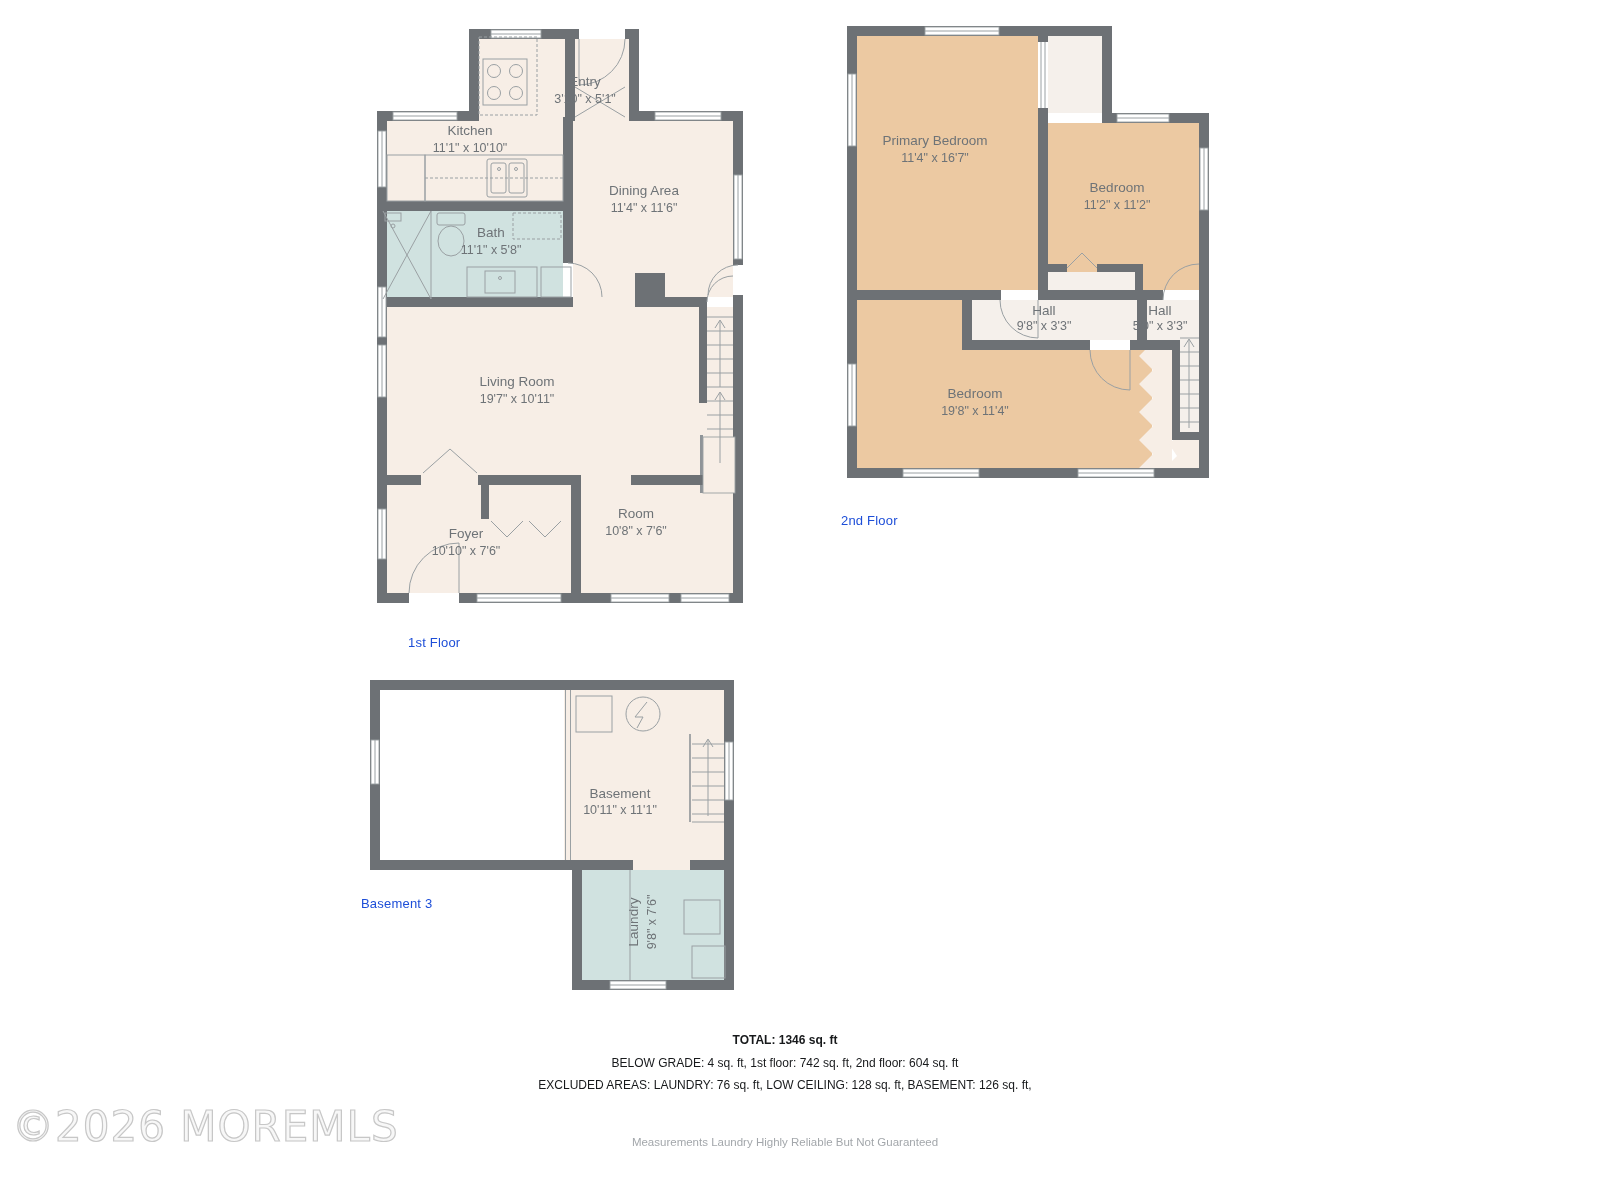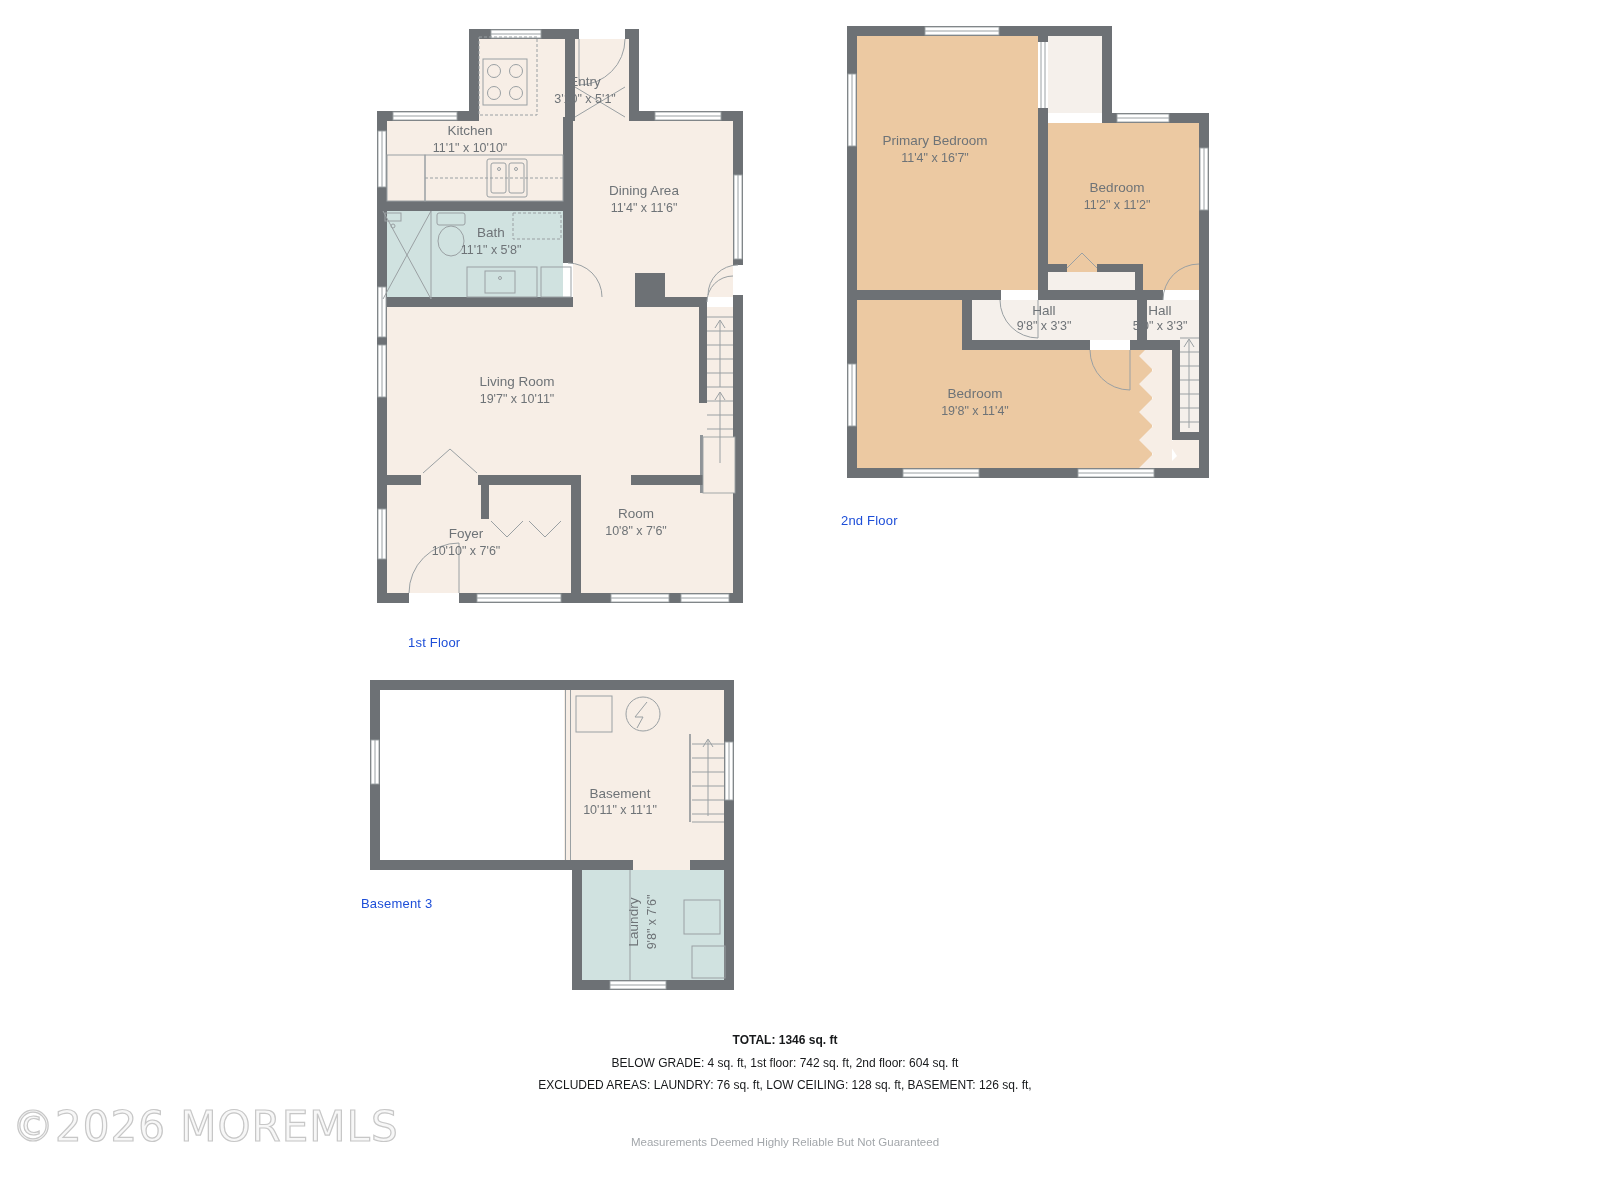--- a/index.html
+++ b/index.html
@@ -342,15 +342,15 @@
 <div class="floor-label fl-first">1st Floor</div>
 <div class="floor-label fl-second">2nd Floor</div>
 <div class="floor-label fl-basement">Basement 3</div>
 
 <div class="summary">
   <div class="total">TOTAL: 1346 sq. ft</div>
   <div>BELOW GRADE: 4 sq. ft, 1st floor: 742 sq. ft, 2nd floor: 604 sq. ft</div>
   <div>EXCLUDED AREAS: LAUNDRY: 76 sq. ft, LOW CEILING: 128 sq. ft, BASEMENT: 126 sq. ft,</div>
 </div>
 
-<div class="disclaimer">Measurements Deemed Highly Reliable But Not Guaranteed</div>
+<div class="disclaimer">Measurements Laundry Highly Reliable But Not Guaranteed</div>
 
 <div class="watermark">©2026 MOREMLS</div>
 
 </body></html>

